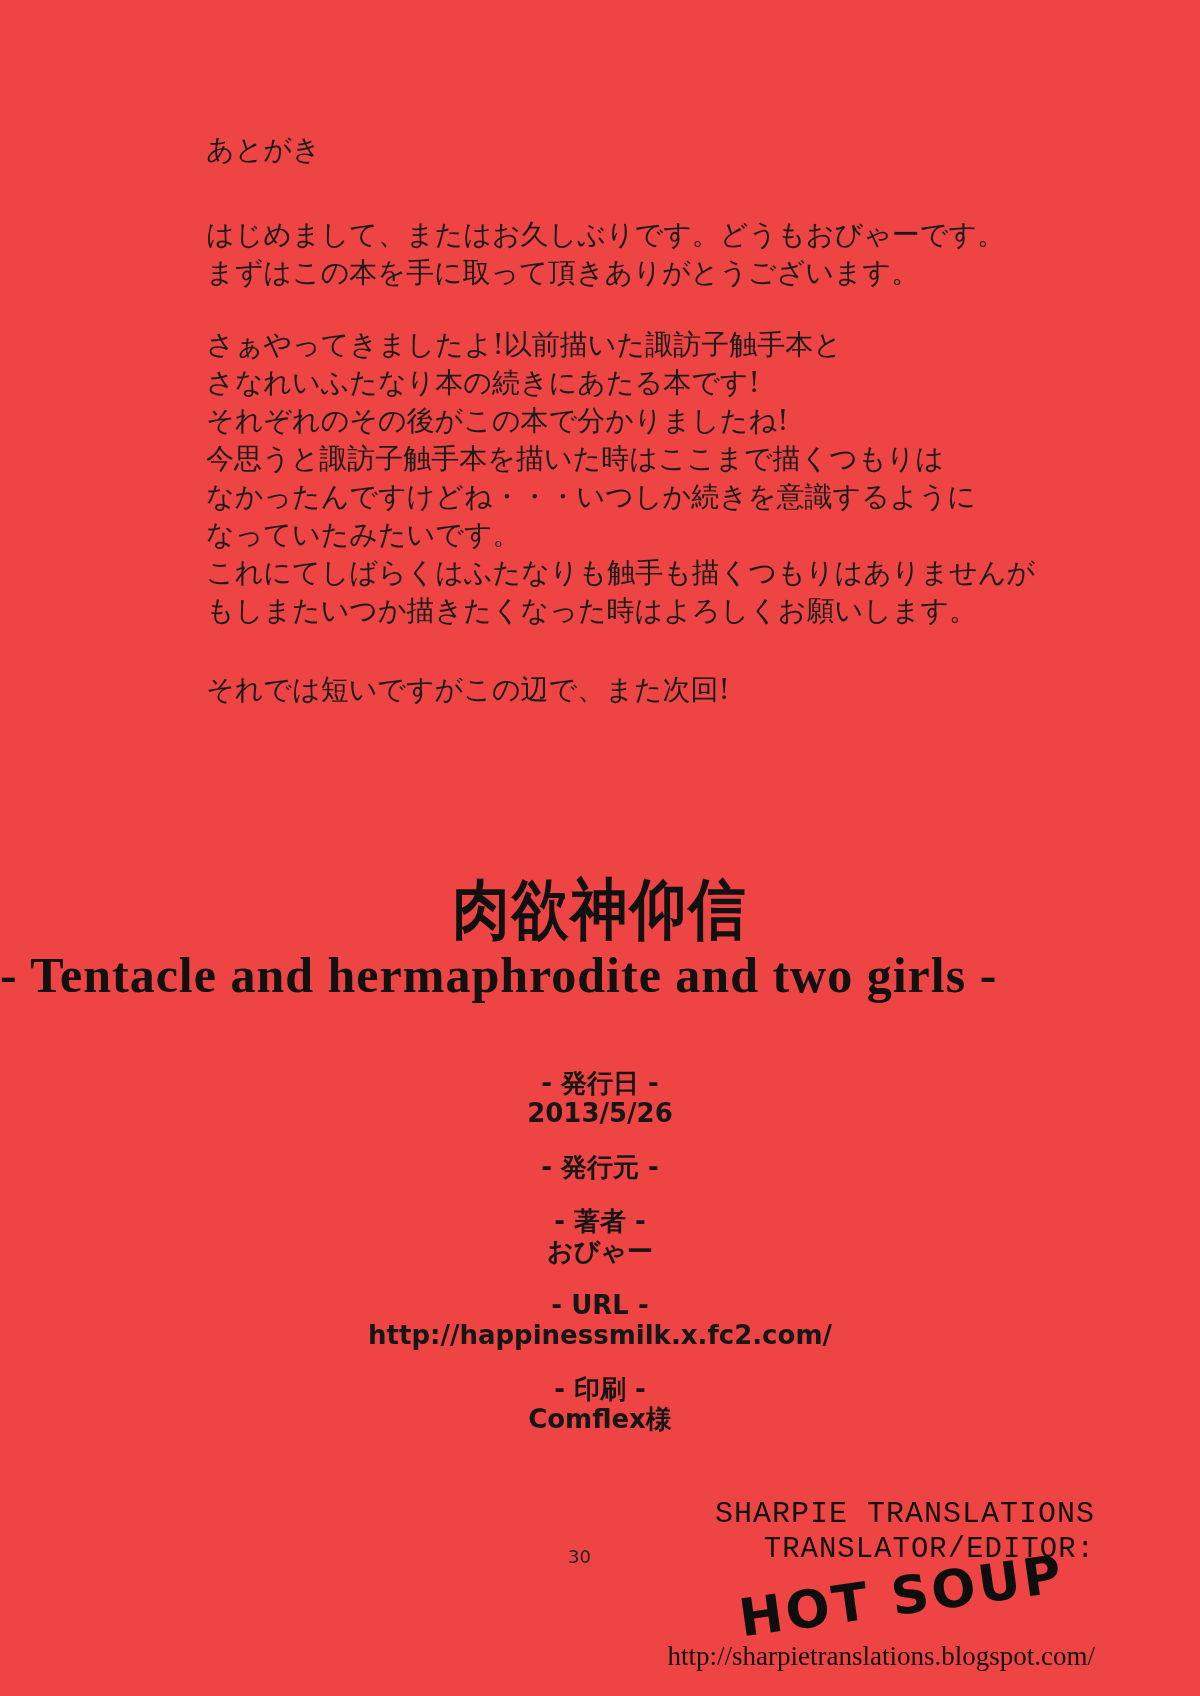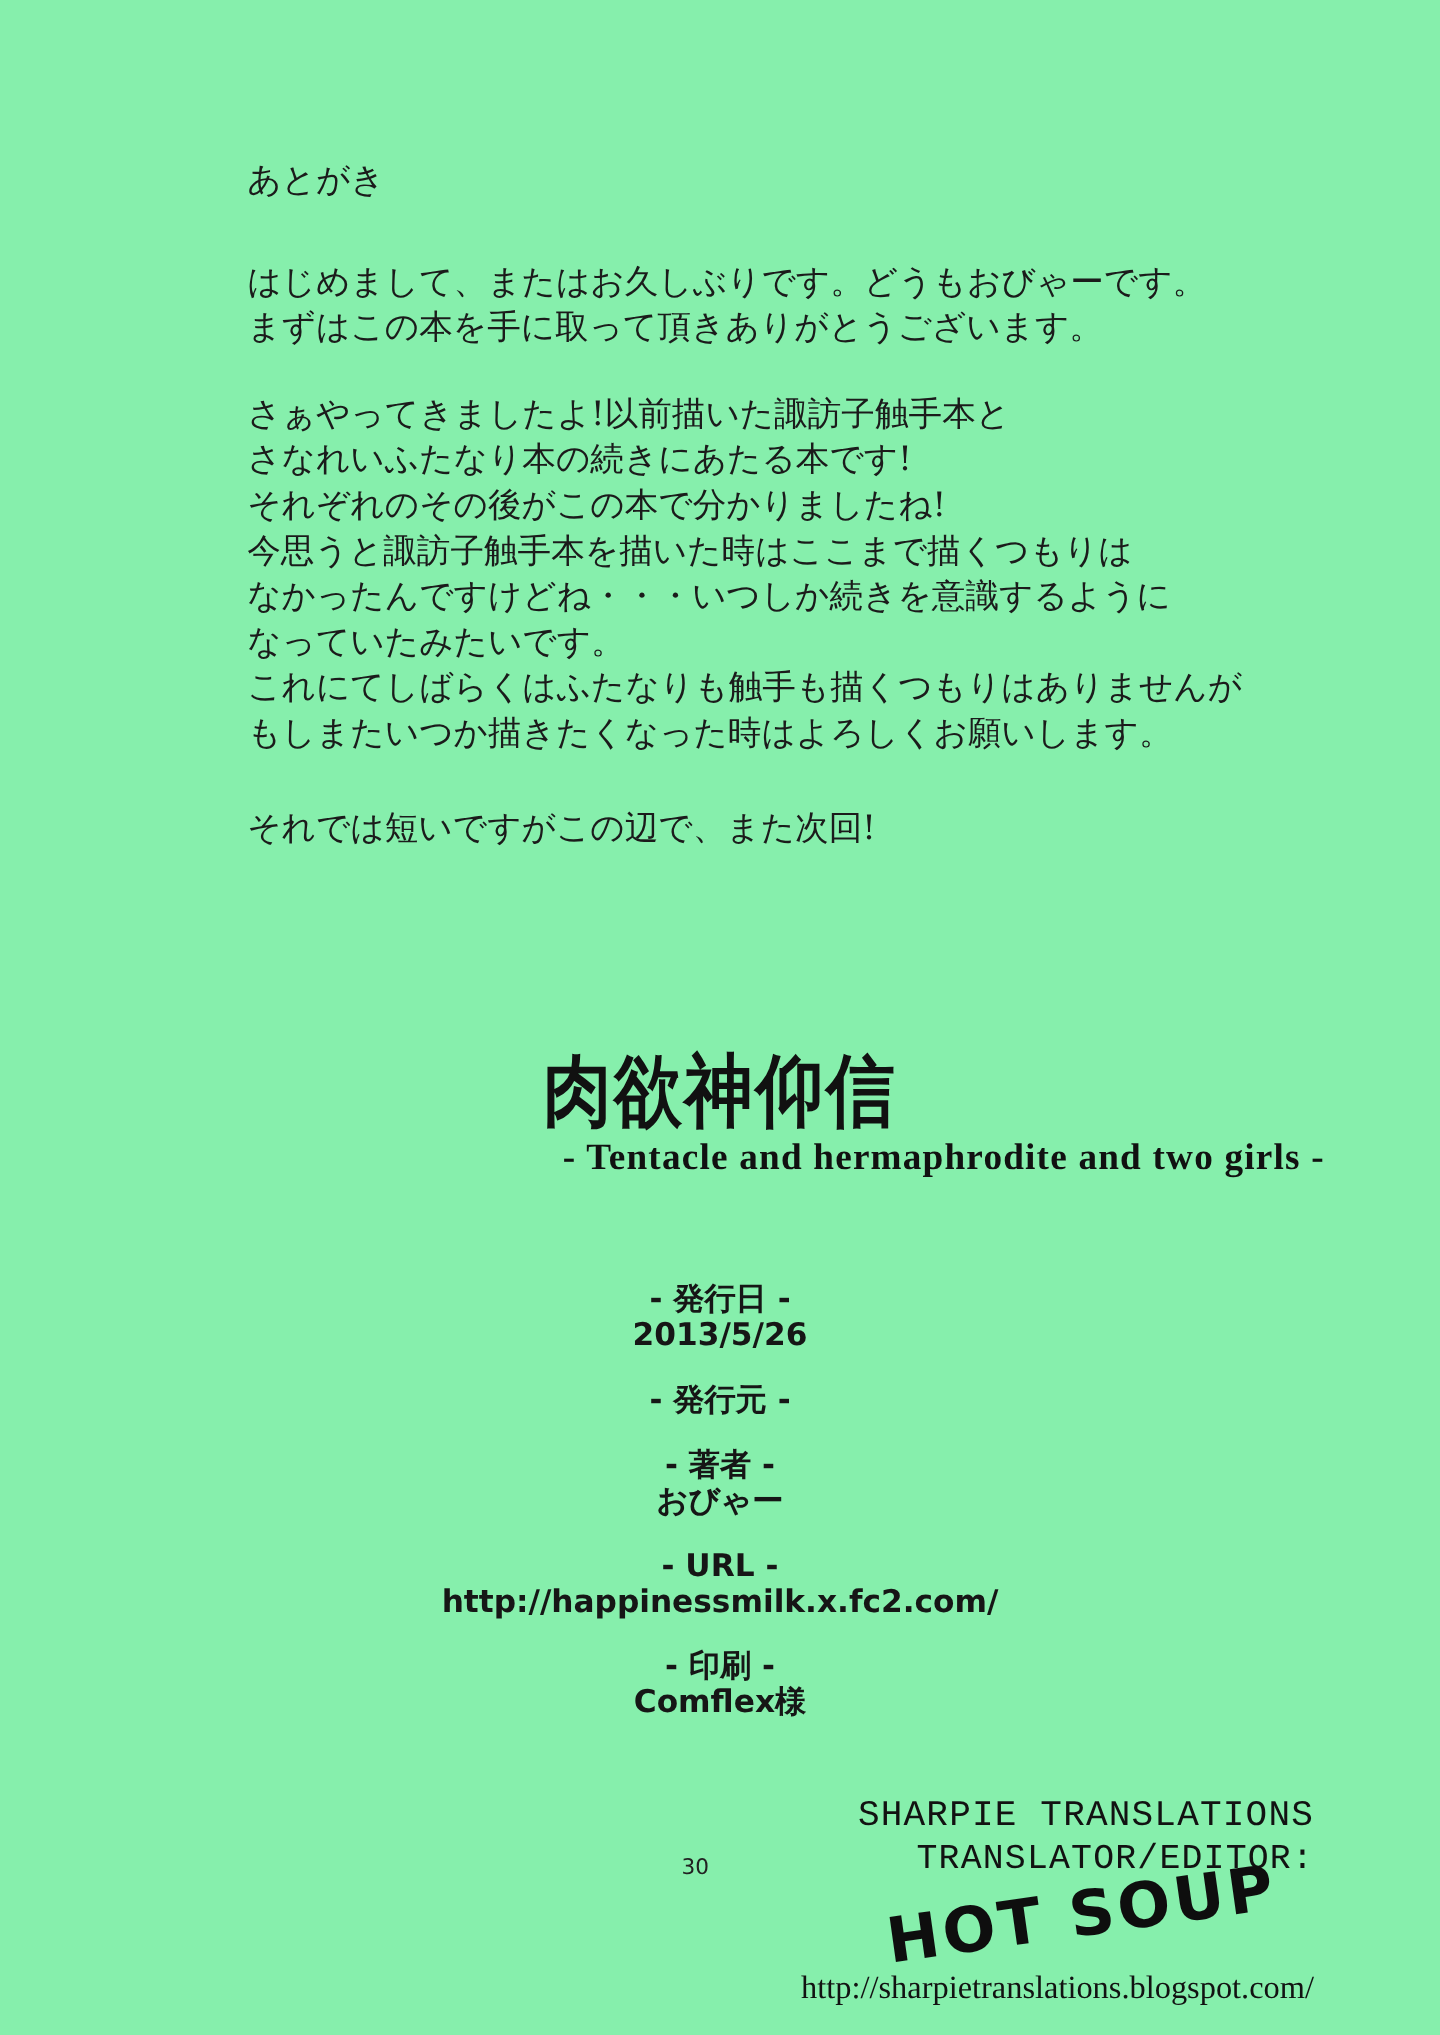--- a/index.html
+++ b/index.html
@@ -1,20 +1,20 @@
 <!DOCTYPE html>
 <html><head>
 <meta charset="utf-8">
 <style>
   html, body { margin: 0; padding: 0; }
   .page {
     position: relative;
     width: 1200px;
     height: 1696px;
-    background: #86efac;
+    background: #ef4444;
     overflow: hidden;
     color: #1b1b1b;
     font-family: "DejaVu Serif", serif;
   }
 
   
   .afterword-heading {
     position: absolute;
     left: 206px;
     top: 131px;
@@ -59,24 +59,24 @@
   .title-jp span {
     display: inline-block;
     transform: scaleY(1.16);
     transform-origin: center;
   }
   .title-en {
     position: absolute;
     left: 0;
     top: 946px;
     width: 1104px;
-    text-align: right;
+    text-align: left;
     font-family: "Liberation Serif", serif;
     font-weight: bold;
-    font-size: 31px;
+    font-size: 50px;
     letter-spacing: 1px;
     color: #111;
   }
 
   
   .colophon {
     position: absolute;
     left: 0;
     top: 1068px;
     width: 1200px;

